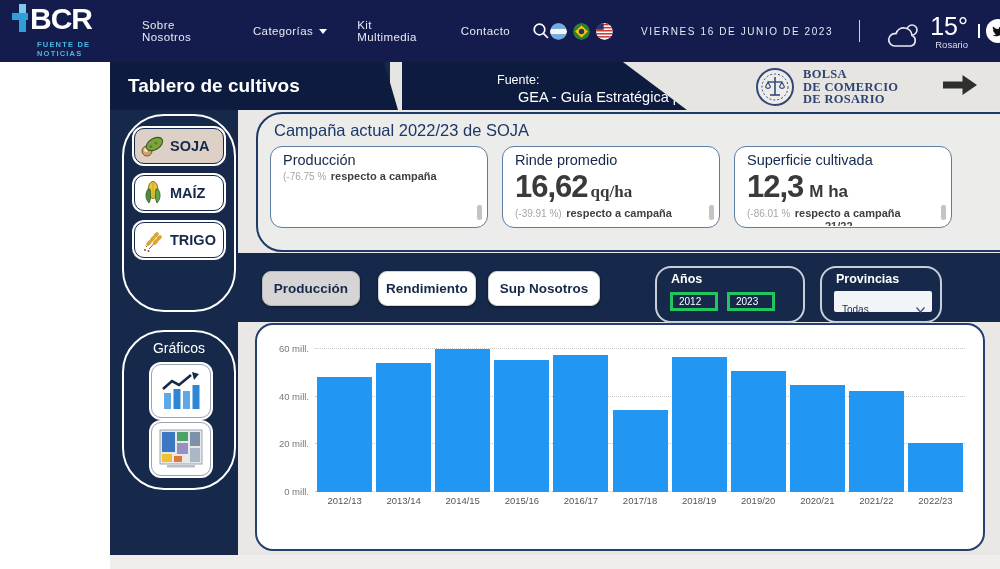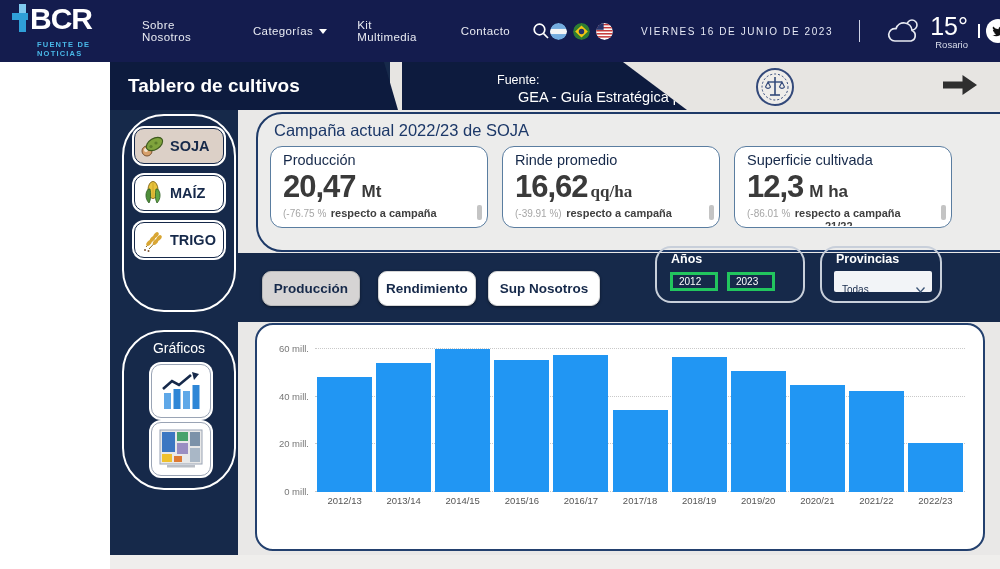--- a/index.html
+++ b/index.html
@@ -21,21 +21,21 @@
   .logo-tag{color:#49B8E8;font-size:7.5px;font-weight:700;letter-spacing:1.2px;margin:2px 0 0 10px;padding-left:17px;}
   .nav{display:flex;align-items:center;gap:30px;margin-left:14px;}
   .nav a{color:#E8EAF2;font-size:11.5px;letter-spacing:.4px;text-decoration:none;cursor:pointer;
          display:flex;align-items:center;gap:6px;}
   .search-btn{margin-left:22px;cursor:pointer;display:flex;align-items:center;}
   .right-cluster{margin-left:auto;display:flex;align-items:center;}
   .flags{display:flex;gap:6px;margin-right:28px;}
   .flag{width:17px;height:17px;border-radius:50%;overflow:hidden;flex:none;cursor:pointer;}
   .date{color:#E6E9F5;font-size:10px;letter-spacing:1.6px;font-weight:500;margin-right:26px;white-space:nowrap;}
   .vsep{width:1px;height:22px;background:#cfd3e6;margin-right:24px;}
-  .weather{display:flex;align-items:center;gap:8px;margin-right:10px;}
+  .weather{display:flex;align-items:flex-end;gap:8px;margin-right:10px;}
   .temp-col{display:flex;flex-direction:column;align-items:flex-end;}
   .temp{color:#fff;font-size:25px;font-weight:300;line-height:26px;}
   .city{color:#D8DCEA;font-size:9.5px;margin-top:0px;}
   .social{display:flex;align-items:center;gap:6px;margin-right:-10px;}
   .social .bar{width:2px;height:14px;background:#fff;}
   .tw-circle{width:24px;height:24px;border-radius:50%;background:#fff;display:flex;
              align-items:center;justify-content:center;cursor:pointer;}
 
   
   .dash{position:absolute;left:110px;top:62px;width:890px;height:493px;background:#16294A;}
@@ -86,21 +86,21 @@
   .card-delta .pct{font-size:10px;color:#A6A6A6;}
   .card-delta .rest{font-size:11px;color:#3F3F3F;font-weight:700;}
   .card-delta .clip{display:block;font-size:11px;color:#3F3F3F;font-weight:700;margin-left:78px;}
   .card-scroll{position:absolute;right:5px;bottom:7px;width:5px;height:15px;background:#C4C4C4;border-radius:2px;cursor:pointer;}
 
   
   .tab-btn{position:absolute;top:209px;height:35px;border-radius:9px;background:#fff;border:1px solid #d6d6d6;
     color:#16294A;font-size:13.5px;font-weight:700;display:flex;align-items:center;justify-content:center;
     box-sizing:border-box;cursor:pointer;box-shadow:0 1px 3px rgba(0,0,0,.45);}
   .tab-btn.sel{background:#D6D4D4;border:1px solid #b9b9b9;}
-  .filter-box{position:absolute;top:184px;height:57px;border:2px solid #C8CFDA;border-radius:16px;box-sizing:border-box;}
+  .filter-box{position:absolute;top:204px;height:57px;border:2px solid #C8CFDA;border-radius:16px;box-sizing:border-box;}
   .filter-label{color:#fff;font-size:12.5px;font-weight:700;margin:4px 0 0 14px;}
   .year-row{display:flex;gap:9px;margin:6px 0 0 13px;}
   .year-input{width:48px;height:19px;border:3px solid #22c55e;color:#fff;font-size:10px;
     display:flex;align-items:center;padding-left:6px;box-sizing:border-box;cursor:text;}
   .prov-select{margin:5px 0 0 12px;width:98px;height:21px;background:#F2F4F7;border-radius:2px;
     display:flex;align-items:center;justify-content:space-between;padding:16px 7px 0 8px;
     box-sizing:border-box;color:#16294A;font-size:10px;cursor:pointer;}
 
   
   .chart-panel{position:absolute;left:145px;top:261px;width:730px;height:228px;background:#fff;
@@ -246,20 +246,25 @@
     </div>
     <div class="org">
       <svg width="40" height="40" viewBox="0 0 40 40">
         <circle cx="20" cy="20" r="18" fill="#EFEDEA" stroke="#33497A" stroke-width="2"></circle>
         <circle cx="20" cy="20" r="13" fill="none" stroke="#33497A" stroke-width="1" stroke-dasharray="2 2"></circle>
         <line x1="20" y1="10" x2="20" y2="28" stroke="#33497A" stroke-width="1.6"></line>
         <line x1="13" y1="15" x2="27" y2="15" stroke="#33497A" stroke-width="1.4"></line>
         <path d="M13 15l-2.5 5a3 3 0 0 0 5 0z M27 15l-2.5 5a3 3 0 0 0 5 0z" fill="none" stroke="#33497A" stroke-width="1.1"></path>
         <line x1="15" y1="28" x2="25" y2="28" stroke="#33497A" stroke-width="1.6"></line>
       </svg>
+      <div class="org-text">
+        <div>BOLSA</div>
+        <div>DE COMERCIO</div>
+        <div>DE ROSARIO</div>
+      </div>
     </div>
     <div class="hdr-arrow">
       <svg width="34" height="20" viewBox="0 0 34 20">
         <path d="M0 6.5h19.5V0L34 10 19.5 20v-6.5H0z" fill="#2F2F2F"></path>
       </svg>
     </div>
 
     <div class="pill-panel crops-panel">
       <div class="crop-btn" style="top:59px;">
         <svg width="26" height="26" viewBox="0 0 26 26">
@@ -326,23 +331,20 @@
         </svg>
       </div>
     </div>
 
     <div class="summary">
       <div class="summary-title">Campaña actual 2022/23 de SOJA</div>
       <div class="cards">
 
         <div class="card">
           <div class="card-label">Producción</div>
-          <div class="card-value">
-            <span class="num">20,47</span><span class="unit">Mt</span>
-          </div>
           <div class="card-delta">
             <span class="pct">(-76.75 %</span>
             <span class="rest">respecto a campaña</span>
             <span class="clip">21/22</span>
           </div>
           <div class="card-scroll"></div>
         </div>
 
         <div class="card">
           <div class="card-label">Rinde promedio</div>

